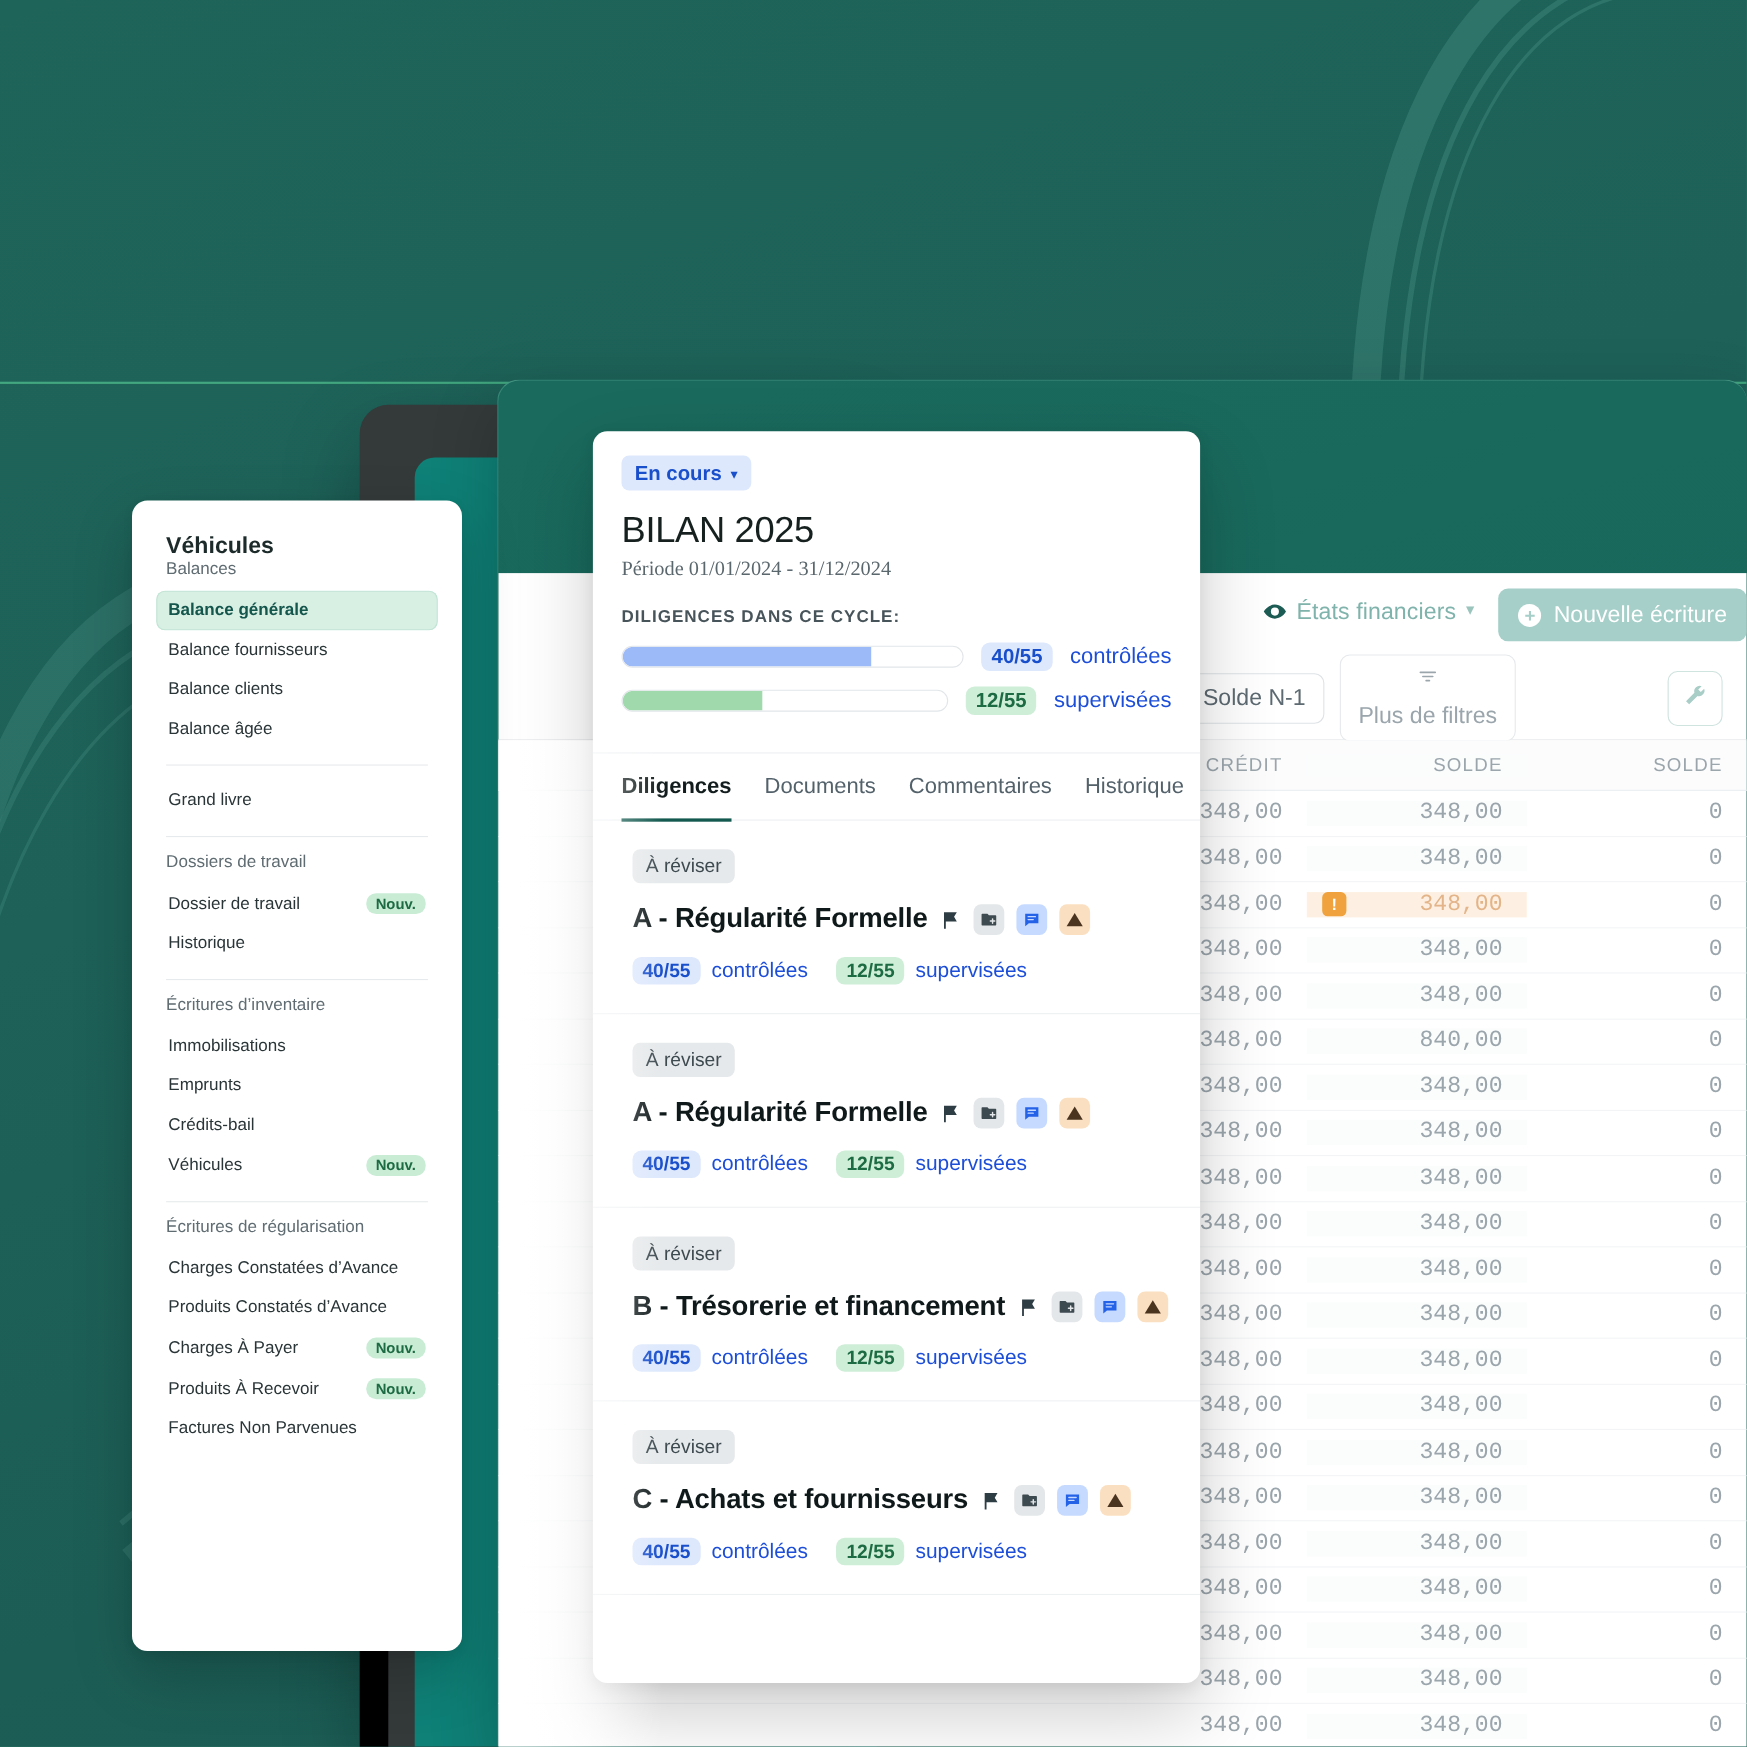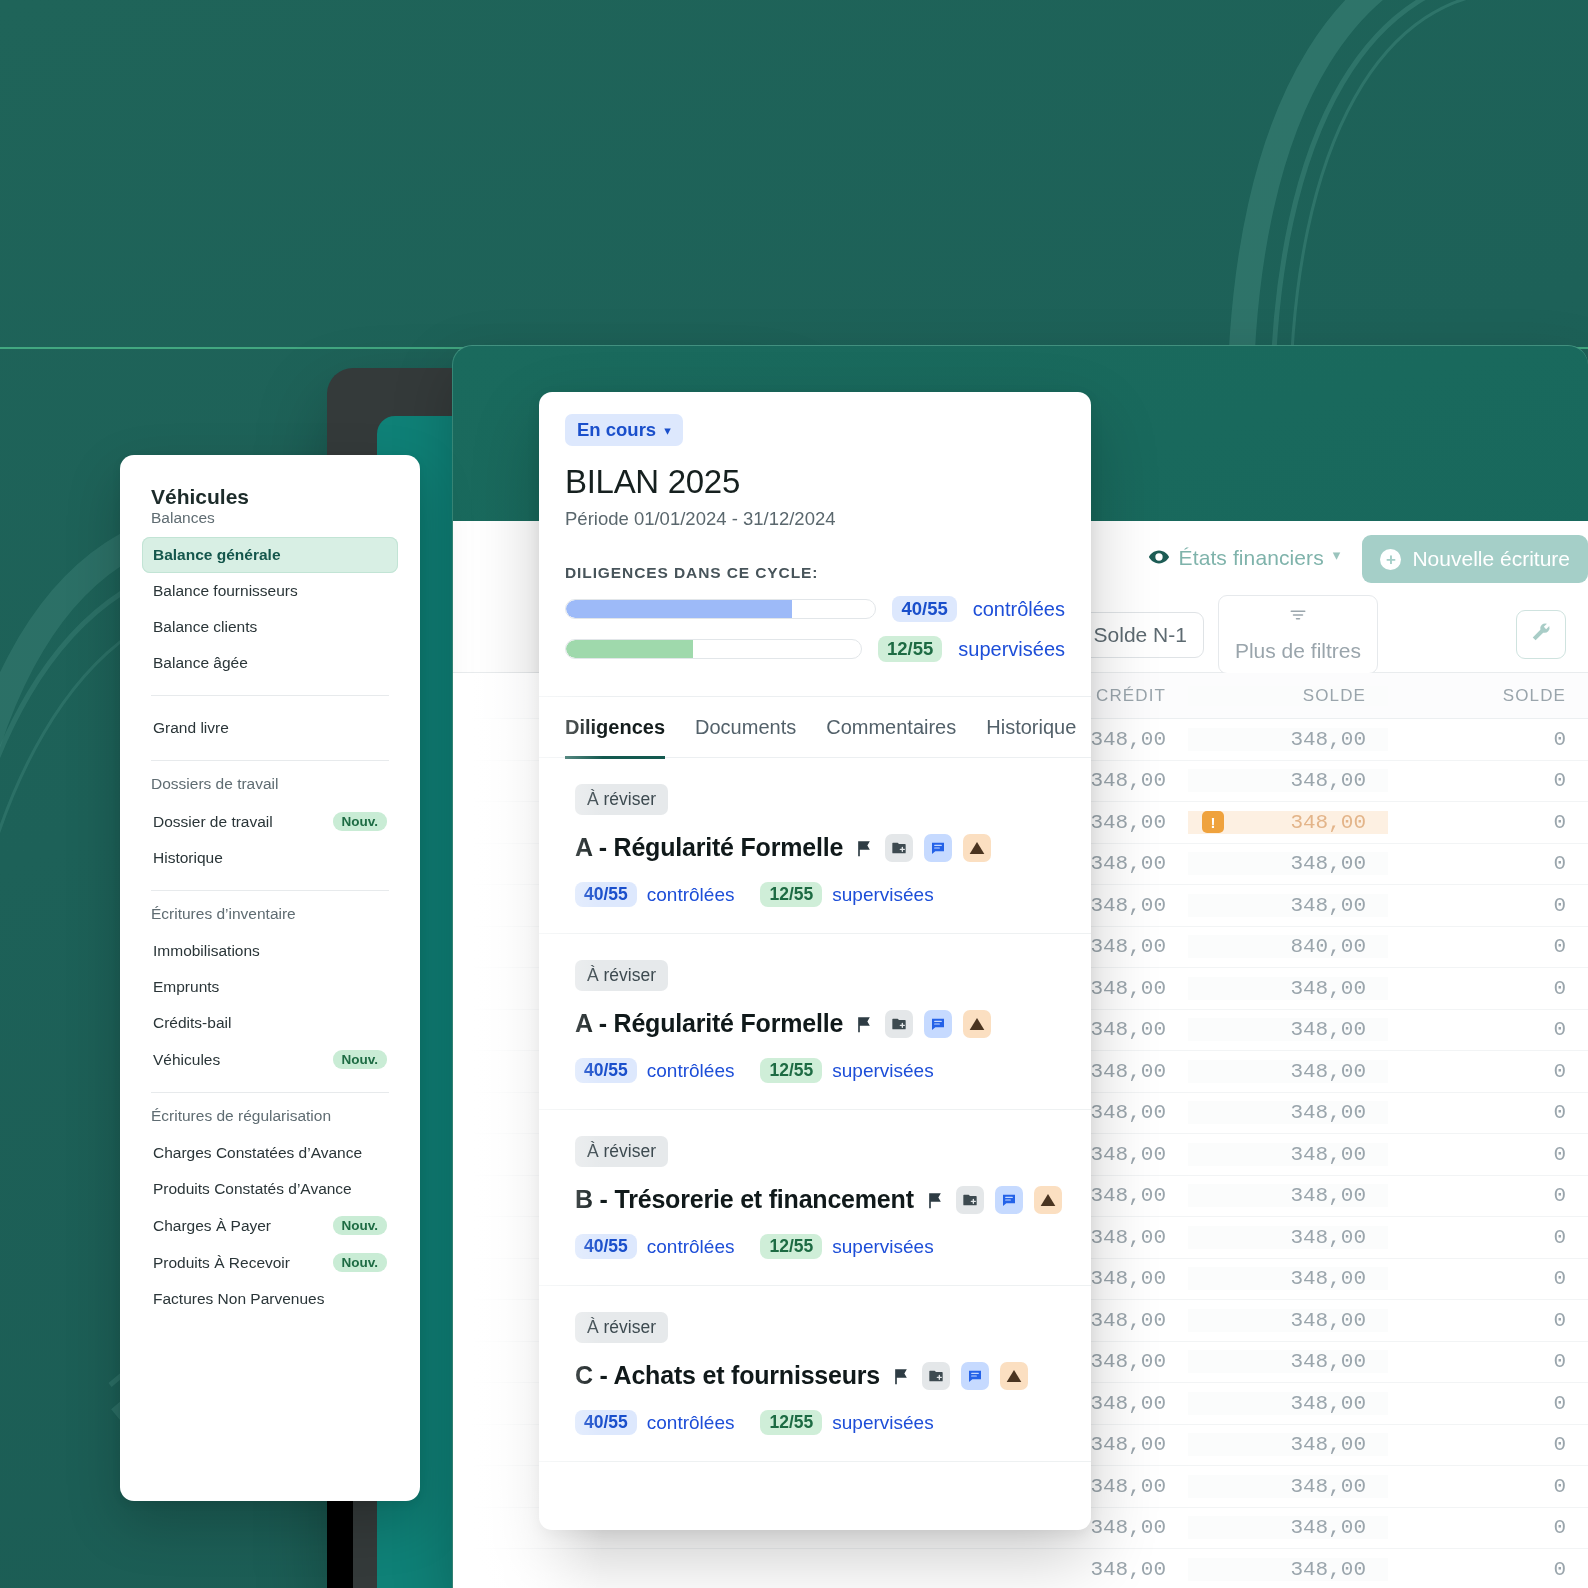--- a/index.html
+++ b/index.html
@@ -196,24 +196,24 @@
   .pill-status {
     display: inline-flex; align-items: center; gap: 8px;
     background: #dde8fd; color: #1a4fcb;
     font-size: 18.5px; font-weight: bold;
     border-radius: 7px; padding: 5px 12px;
   }
   .pill-status .chv { font-size: 13px; font-weight: normal; }
   #card-title {
     font-size: 33px; color: #16201f; margin-top: 17px; letter-spacing: -.3px;
   }
-  #card-period { font-size: 18.5px; color: #5a676d; margin-top: 7px; }
+  #card-period { font-size: 18.5px; color: #5a676d; margin-top: 7px; font-family: Liberation Serif, serif; }
   #dil-label {
     font-size: 15.5px; color: #47545a; letter-spacing: .9px;
-    font-weight: bold; margin-top: 34px;
+    font-weight: bold; margin-top: 23px;
   }
   .prog-row { display: flex; align-items: center; gap: 16px; margin-top: 14px; }
   .prog-track {
     width: 332px; height: 20px; border-radius: 10px;
     background: #fff; border: 1.3px solid #e2e6e9; overflow: hidden;
   }
   .prog-fill { height: 100%; border-radius: 10px 0 0 10px; }
   .prog-fill.blue { background: #9dbaf8; }
   .prog-fill.green { background: #9fd9ac; }
   .count-pill {

